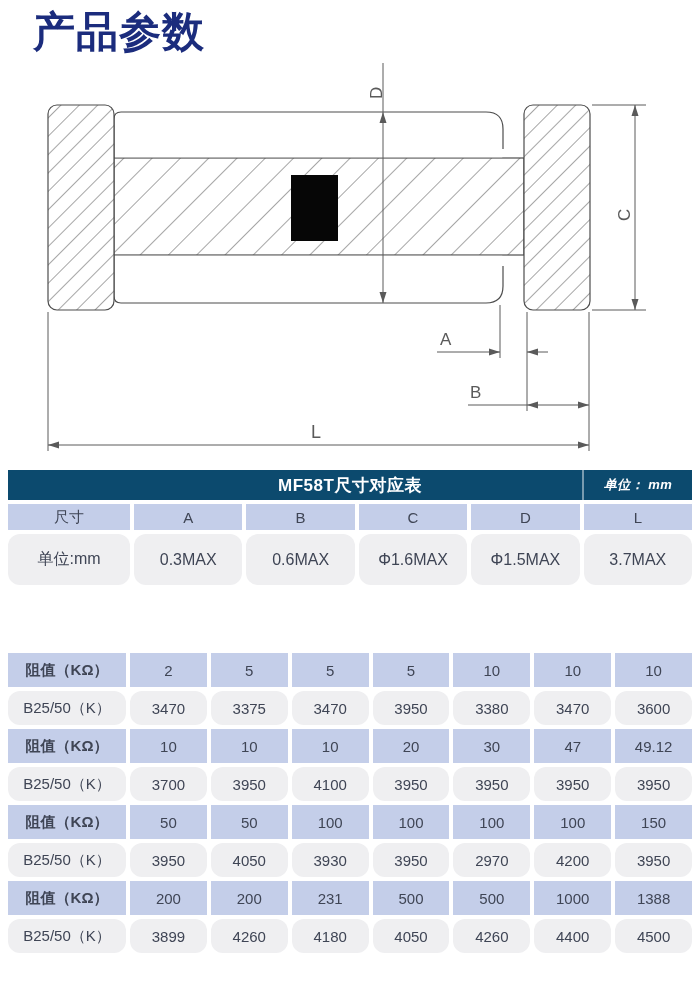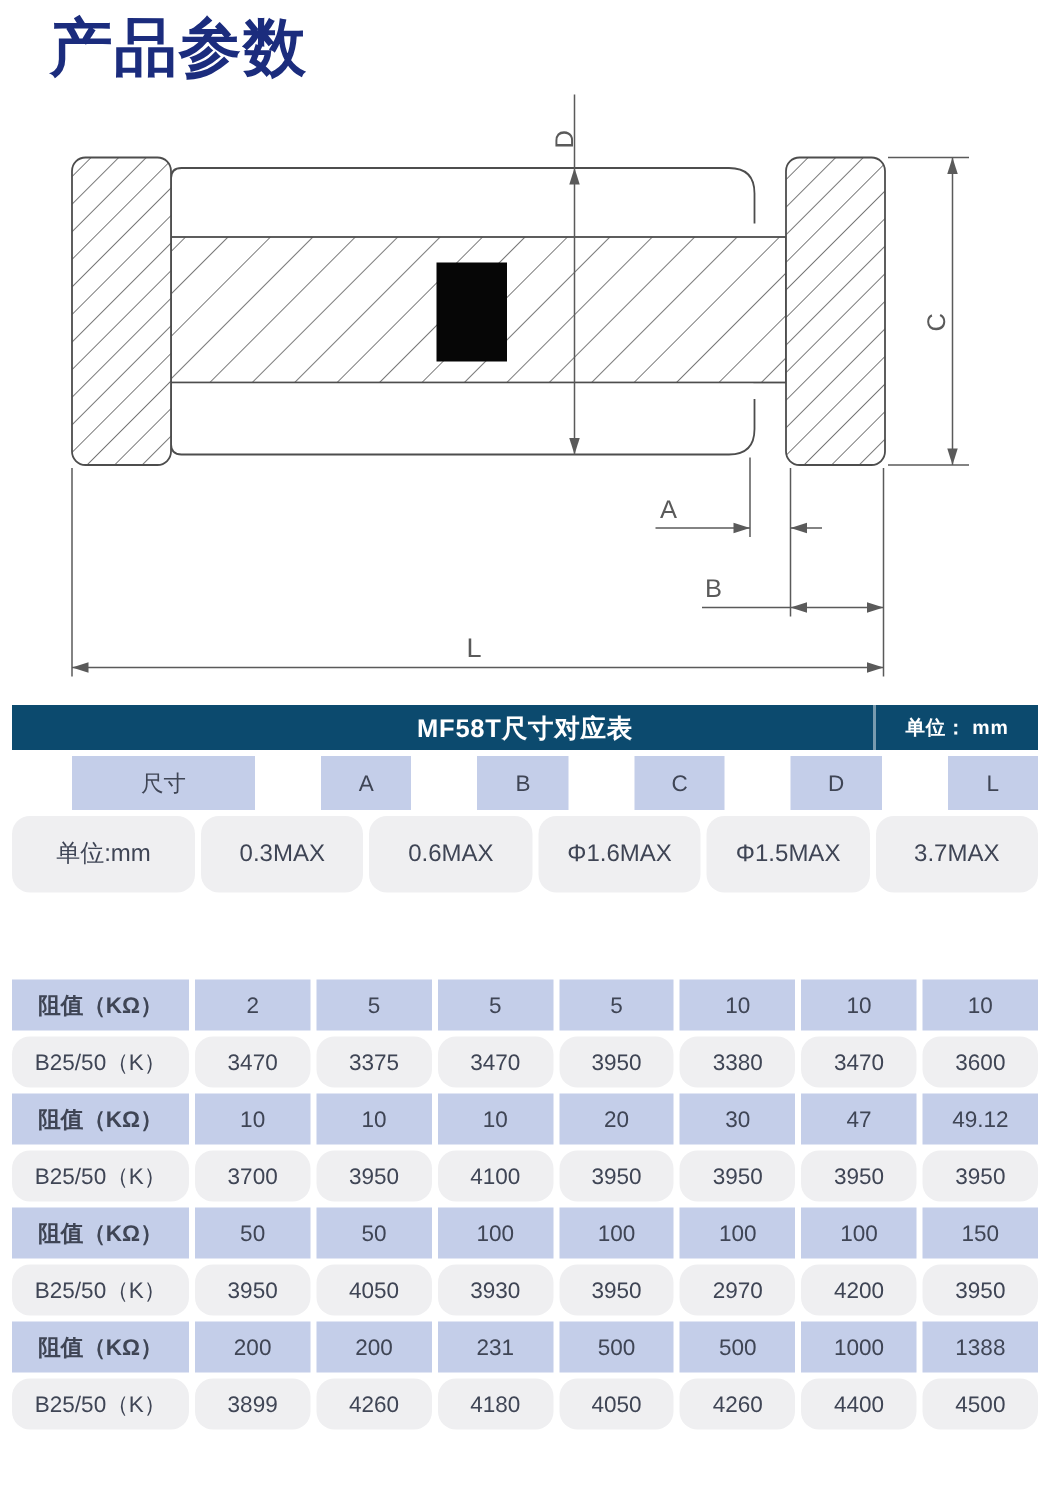--- a/index.html
+++ b/index.html
@@ -7,29 +7,29 @@
         font-family:"Liberation Sans","DejaVu Sans",sans-serif;}
   .page-title{position:absolute;left:33px;top:4px;font-size:42px;font-weight:900;
         color:#1b2c7d;letter-spacing:1px;}
   .diagram{position:absolute;left:0;top:55px;width:700px;height:410px;}
   .tbl{position:absolute;left:8px;width:684px;}
   #size-table{top:470px;}
   #res-table{top:649px;}
   .tbl-bar{position:relative;height:30px;background:#0c4a6e;color:#fff;display:flex;
         align-items:center;justify-content:center;font-size:17px;font-weight:700;letter-spacing:.5px;}
   .unit-cell{position:absolute;right:0;top:0;bottom:0;width:108px;display:flex;align-items:center;
-        justify-content:center;font-size:13px;font-weight:700;border-left:2px solid rgba(255,255,255,.45);}
+        justify-content:center;font-size:13px;font-weight:700;border-left:2px solid rgba(255,255,255,.45);font-style:italic;}
   .row{display:flex;gap:4px;margin-top:4px;}
   .cell{display:flex;align-items:center;justify-content:center;color:#3f4555;font-size:15px;}
   .lav .cell{background:#c4cee9;}
   .gry .cell{background:#efeff1;border-radius:12px;}
   .t1-label{width:122px;flex:none;}
   .t2-label{width:118px;flex:none;}
   .val{flex:1;}
-  #size-table .hdr .cell{height:36px;margin-left:40px;}
+  #size-table .hdr .cell{height:26px;}
   #size-table .dat .cell{height:51px;font-size:16px;}
   #res-table .cell{height:34px;}
   .cjk{font-weight:600;}
   svg text{font-family:"Liberation Sans","DejaVu Sans",sans-serif;}
 </style>
 </head>
 <body>
 
 <div class="page">
 

